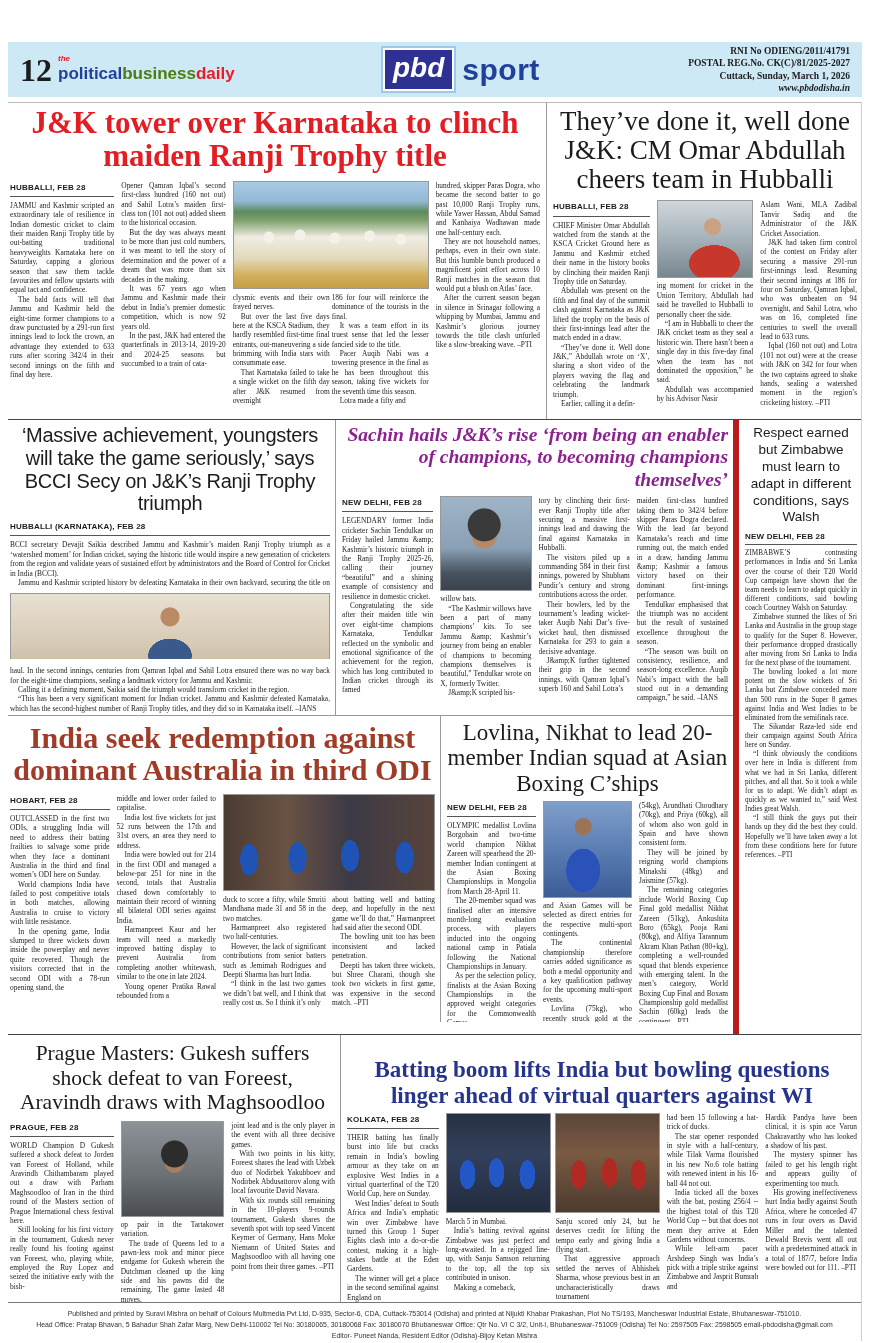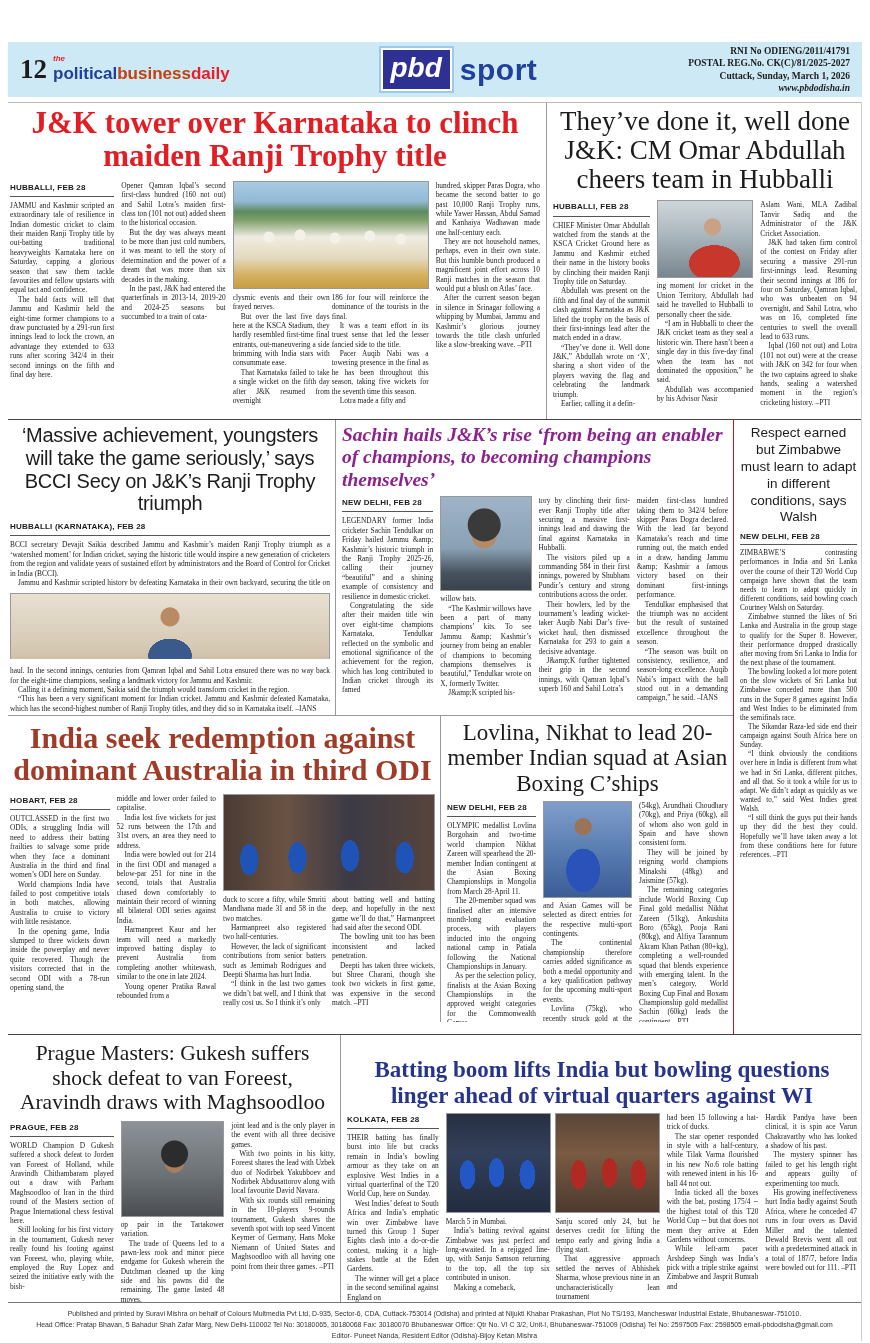--- a/index.html
+++ b/index.html
@@ -1,24 +1,24 @@
 <!DOCTYPE html>
 <html><head>
 <meta charset="utf-8">
 <style>
   html,body{margin:0;padding:0;background:#ffffff;}
   .page{position:relative;width:870px;height:1343px;background:#fff;font-family:"Liberation Serif",serif;color:#1c1c1c;overflow:hidden;}
   
   .masthead{margin:42px 8px 5px;height:55px;background:#cde9f6;display:flex;align-items:center;justify-content:space-between;padding:0 12px;box-sizing:border-box;}
   .mh-left{display:flex;align-items:center;gap:6px;}
-  .pageno{font-size:27px;font-weight:bold;line-height:1;}
+  .pageno{font-size:32px;font-weight:bold;line-height:1;}
   .brand{font-family:"Liberation Sans",sans-serif;font-weight:bold;line-height:1;position:relative;padding-top:8px;}
   .brand .the{position:absolute;top:-2px;left:0;font-size:8px;color:#ed1c24;font-style:italic;}
   .brand .b1{color:#21409a;font-size:17px;margin-top:36px;}
-  .brand .b2{color:#c2410c;font-size:17px;}
+  .brand .b2{color:#4d7c0f;font-size:17px;}
   .brand .b3{color:#ed1c24;font-size:17px;}
   .mh-center{display:flex;align-items:center;gap:8px;}
   .pbdbox{display:inline-block;background:#2e3192;color:#fff;font-family:"Liberation Sans",sans-serif;font-weight:bold;font-style:italic;font-size:28px;line-height:1;padding:4px 8px 7px;border:2px solid #fff;box-shadow:0 0 0 2px #9fc9e8;}
   .sportword{color:#21409a;font-family:"Liberation Sans",sans-serif;font-weight:bold;font-size:30px;letter-spacing:.5px;}
   .mh-right{text-align:right;font-size:9.5px;font-weight:bold;line-height:1.3;}
   .mh-right .webline{font-style:italic;}
   
   .content{margin:0 8px;border-right:1px solid #cfcfcf;}
   .dateline{font-family:"Liberation Sans",sans-serif;font-weight:bold;font-size:8px;letter-spacing:.2px;border-bottom:1px solid #555;padding:2px 0 3px;margin-bottom:4px;}
   .paras p,.para{margin:0;}
@@ -53,21 +53,21 @@
   .mid-left{flex:1;overflow:hidden;}
   .row2{display:flex;height:295px;box-sizing:border-box;}
   .bcci-art{width:327px;padding:3px 5px 0 2px;box-sizing:border-box;overflow:hidden;}
   .bcci-head{font-family:"Liberation Sans",sans-serif;font-weight:500;font-size:20px;line-height:1.14;text-align:center;margin:1px 0 5px;letter-spacing:-.3px;}
   .bcci-cols{height:212px;flex-direction:column;}
   .ph-bcci{width:100%;height:90px;background:
       radial-gradient(circle 10px at 50% 26%, #b98a63 0 9px, transparent 10px),
       radial-gradient(ellipse 36px 28px at 50% 70%, #3a5a8c 0 60%, transparent 61%),
       linear-gradient(180deg,#e8e0d2 0%,#d6c9b4 60%,#bfae94 100%);margin-bottom:3px;}
   .sachin-art{flex:1;border-left:1px solid #999;padding:3px 5px 0 6px;box-sizing:border-box;overflow:hidden;}
-  .sachin-head{color:#8c2190;font-style:italic;font-weight:bold;font-size:19.5px;line-height:1.15;text-align:left;margin:1px 0 5px;}
+  .sachin-head{color:#8c2190;font-style:italic;font-weight:bold;font-size:19.5px;line-height:1.15;text-align:right;margin:1px 0 5px;}
   .sachin-cols{height:238px;}
   .ph-sachin{width:100%;height:95px;background:
       radial-gradient(circle 17px at 48% 30%, #3a3a3a 0 16px, transparent 17px),
       radial-gradient(circle 13px at 48% 42%, #b58a66 0 12px, transparent 13px),
       linear-gradient(180deg,#9fb4c7 0%,#8aa0b5 55%,#46525e 82%,#39434e 100%);margin-bottom:3px;}
   .row3{display:flex;height:307px;border-top:1px solid #999;box-sizing:border-box;}
   .odi-art{width:432px;padding:3px 5px 0 2px;box-sizing:border-box;overflow:hidden;}
   .odi-head{color:#a03b27;font-weight:bold;font-size:30px;line-height:1.08;text-align:center;margin:3px 0 7px;}
   .odi-cols{height:228px;}
   .odi-photoblock{width:212px;flex:none;display:flex;flex-direction:column;gap:4px;overflow:hidden;}
@@ -78,21 +78,21 @@
       radial-gradient(ellipse 15px 26px at 86% 66%, #1f53b5 0 60%, transparent 61%),
       linear-gradient(90deg,#4a3b33 0%,#6a5244 30%,#3c3a45 60%,#58443c 100%);}
   .odi-sub{display:flex;gap:6px;flex:1;overflow:hidden;}
   .lov-art{flex:1;border-left:1px solid #999;padding:3px 5px 0 6px;box-sizing:border-box;overflow:hidden;}
   .lov-head{font-size:23px;line-height:1.1;text-align:center;margin:1px 0 5px;font-weight:normal;}
   .lov-cols{height:242px;}
   .ph-lov{width:100%;height:97px;background:
       radial-gradient(circle 9px at 45% 26%, #9c7354 0 8px, transparent 9px),
       radial-gradient(ellipse 28px 36px at 45% 72%, #2b52b8 0 60%, transparent 61%),
       linear-gradient(180deg,#7f9ecb 0%,#5377ad 60%,#3c5c95 100%);margin-bottom:3px;}
-  .walsh-col{width:128px;flex:none;border-left:1px solid #b91c1c;padding:3px 4px 0 6px;box-sizing:border-box;overflow:hidden;}
+  .walsh-col{width:128px;flex:none;border-left:6px solid #b91c1c;padding:3px 4px 0 6px;box-sizing:border-box;overflow:hidden;}
   .walsh-head{font-family:"Liberation Sans",sans-serif;font-weight:500;font-size:13.5px;line-height:1.25;text-align:center;margin:2px 0 4px;}
   .walsh-body{font-size:7.2px;line-height:1.27;text-align:justify;overflow:hidden;height:485px;}
   
   .row4{display:flex;height:268px;border-bottom:1px solid #777;box-sizing:border-box;}
   .prague-art{width:332px;padding:4px 5px 0 2px;box-sizing:border-box;overflow:hidden;}
   .prague-head{font-size:21.5px;line-height:1.14;text-align:center;margin:2px 0 6px;font-weight:normal;}
   .prague-cols{height:188px;}
   .ph-gukesh{width:100%;height:96px;background:
       radial-gradient(circle 14px at 52% 34%, #2c2c2c 0 13px, transparent 14px),
       radial-gradient(circle 10px at 52% 44%, #a87f5e 0 9px, transparent 10px),
@@ -150,20 +150,21 @@
           <div class="tcol">
             <div class="dateline">HUBBALLI, FEB 28</div>
             <div class="paras">
                 <p>JAMMU and Kashmir scripted an extraordinary tale of resilience in Indian domestic cricket to claim their maiden Ranji Trophy title by out-batting traditional heavyweights Karnataka here on Saturday, capping a glorious season that saw them tackle favourites and fellow upstarts with equal tact and confidence.</p>
                 <p>The bald facts will tell that Jammu and Kashmir held the eight-time former champions to a draw punctuated by a 291-run first innings lead to lock the crown, an advantage they extended to 633 runs after scoring 342/4 in their second innings on the fifth and final day here.</p>
               </div>
           </div>
           <div class="tcol paras">
               <p>Opener Qamran Iqbal’s second first-class hundred (160 not out) and Sahil Lotra’s maiden first-class ton (101 not out) added sheen to the historical occasion.</p>
               <p>But the day was always meant to be more than just cold numbers, it was meant to tell the story of determination and the power of a dream that was more than six decades in the making.</p>
+              <p>It was 67 years ago when Jammu and Kashmir made their debut in India’s premier domestic competition, which is now 92 years old.</p>
               <p>In the past, J&amp;K had entered the quarterfinals in 2013-14, 2019-20 and 2024-25 seasons but succumbed to a train of cata-</p>
             </div>
           <div class="jk-photoblock">
             <div class="photo ph-team"></div>
             <div class="jk-sub">
               <div class="tcol paras">
                   <p>clysmic events and their own frayed nerves.</p>
                   <p>But over the last five days here at the KSCA Stadium, they hardly resembled first-time final entrants, out-maneuvering a side brimming with India stars with consummate ease.</p>
                   <p>That Karnataka failed to take a single wicket on the fifth day after J&amp;K resumed from overnight</p>
                 </div>
@@ -399,28 +400,28 @@
               <div class="photo ph-bat2"></div>
             </div>
             <div class="bat-sub">
               <div class="tcol paras">
                   <p>March 5 in Mumbai.</p>
                   <p>India’s batting revival against Zimbabwe was just perfect and long-awaited. In a rejigged line-up, with Sanju Samson returning to the top, all the top six contributed in unison.</p>
                   <p>Making a comeback,</p>
                 </div>
               <div class="tcol paras">
                   <p>Sanju scored only 24, but he deserves credit for lifting the tempo early and giving India a flying start.</p>
-                  <p>That aggressive approach settled the nerves of Abhishek Sharma, whose previous nine in an uncharacteristically lean tournament</p>
+                  <p>That aggressive approach settled the nerves of Abhishek Sharma, whose previous best in an uncharacteristically draws tournament</p>
                 </div>
             </div>
           </div>
           <div class="tcol paras">
               <p>had been 15 following a hat-trick of ducks.</p>
               <p>The star opener responded in style with a half-century, while Tilak Varma flourished in his new No.6 role batting with renewed intent in his 16-ball 44 not out.</p>
-              <p>India ticked all the boxes with the bat, posting 175/4 -- the highest total of this T20 World Cup -- but that does not mean they arrive at Eden Gardens without concerns.</p>
+              <p>India ticked all the boxes with the bat, posting 256/4 -- the highest total of this T20 World Cup -- but that does not mean they arrive at Eden Gardens without concerns.</p>
               <p>While left-arm pacer Arshdeep Singh was India’s pick with a triple strike against Zimbabwe and Jasprit Bumrah and</p>
             </div>
           <div class="tcol paras">
               <p>Hardik Pandya have been clinical, it is spin ace Varun Chakravarthy who has looked a shadow of his past.</p>
               <p>The mystery spinner has failed to get his length right and appears guilty of experimenting too much.</p>
               <p>His growing ineffectiveness hurt India badly against South Africa, where he conceded 47 runs in four overs as David Miller and the talented Dewald Brevis went all out with a predetermined attack in a total of 187/7, before India were bowled out for 111. –PTI</p>
             </div>
         </div>
       </article>
     </section>

